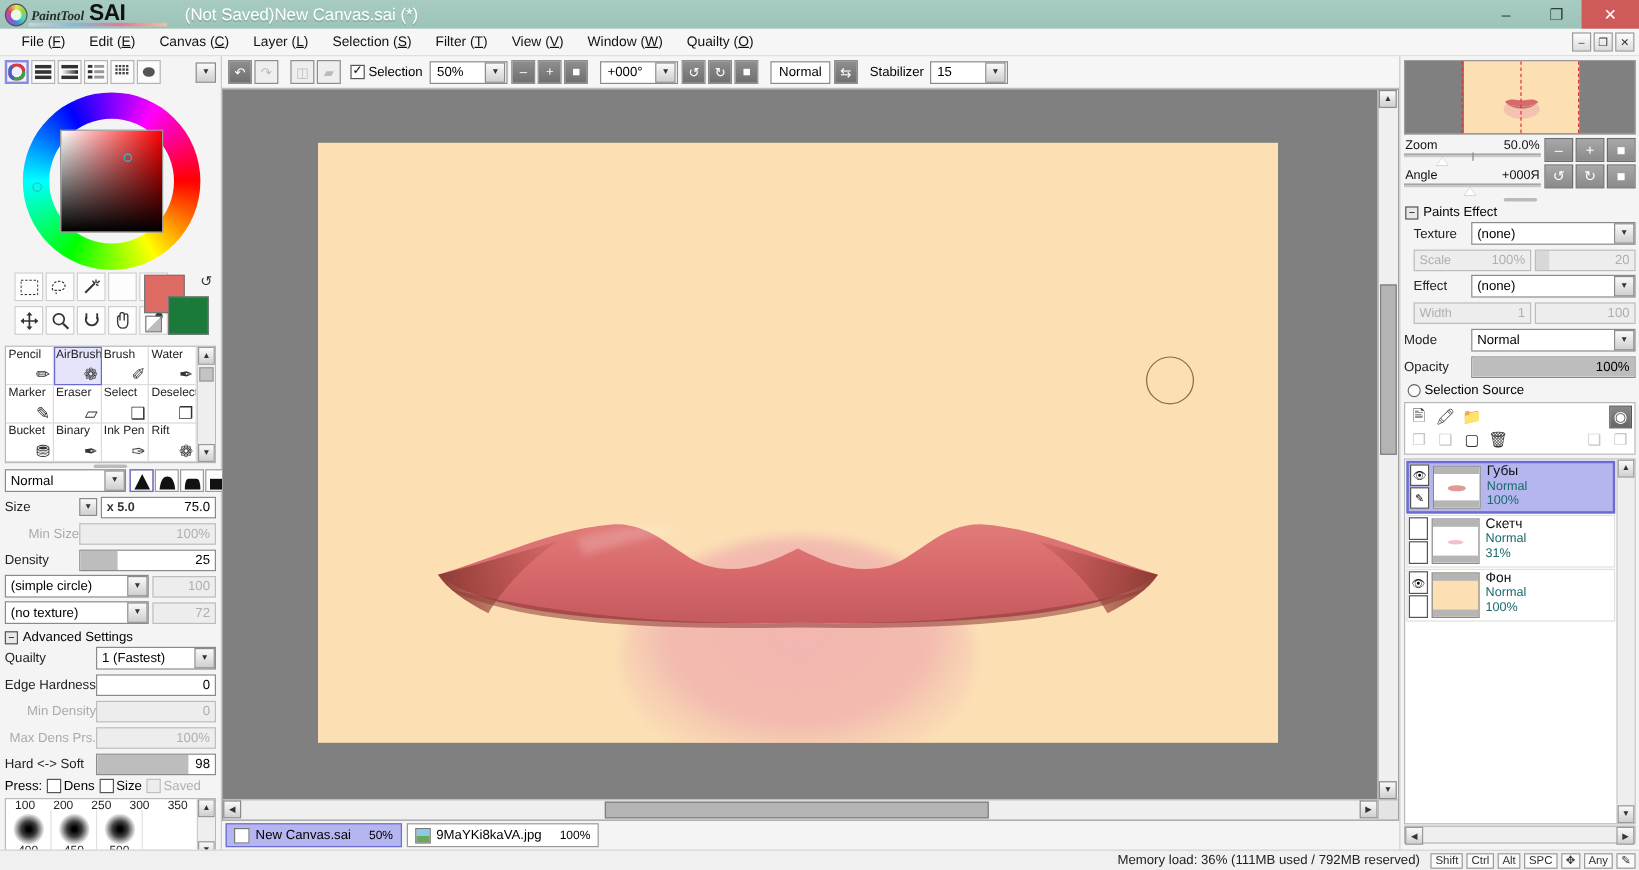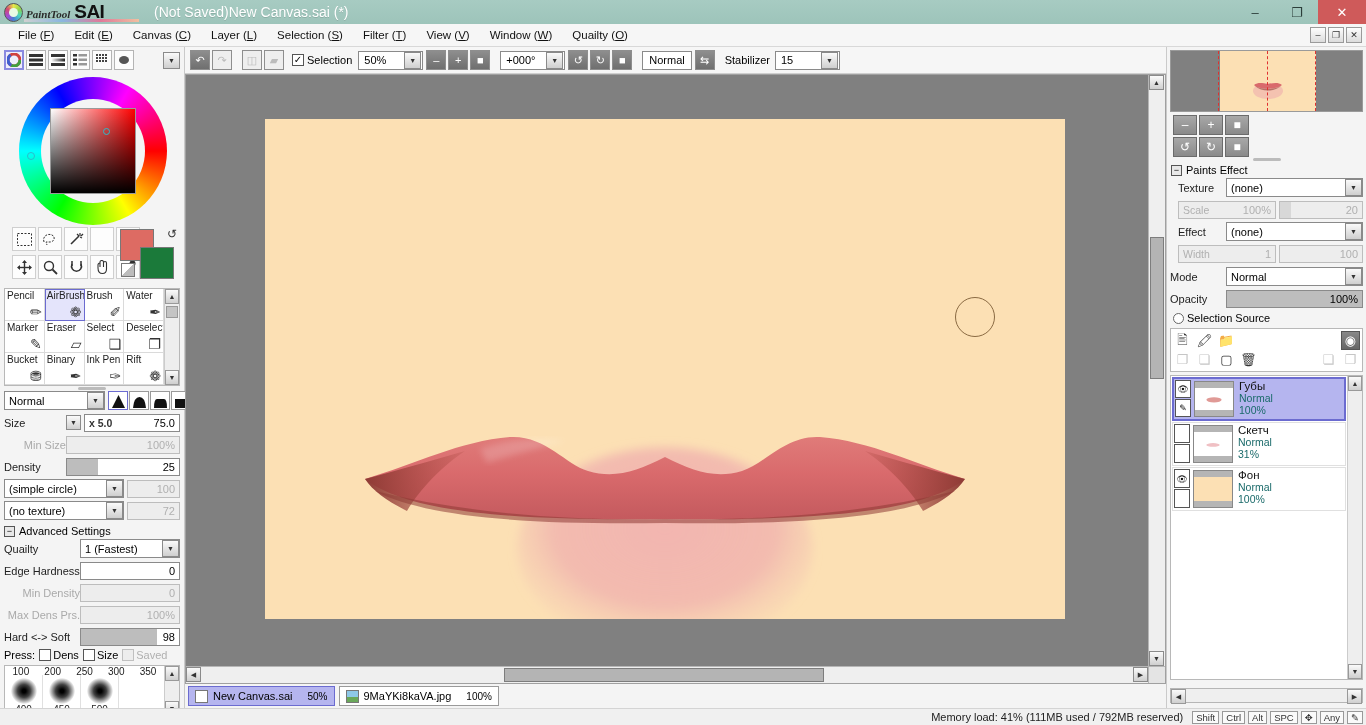--- a/index.html
+++ b/index.html
@@ -967,20 +967,37 @@
           <path d="M34 34 C38 31 42 32 48 33 C54 32 58 31 62 34 C57 39 39 39 34 34 Z" fill="#d96a6c"></path>
           <path d="M35 35 C42 39 54 39 61 35 C54 41 42 41 35 35 Z" fill="#8e3b35" opacity="0.6"></path>
         </svg>
       </div>
       <div class="np-guide" style="left:47px"></div>
       <div class="np-guide" style="left:96px"></div>
       <div class="np-guide" style="left:144px"></div>
     </div>
 
     <div class="nav-row">
+      <div class="nav-sliders">
+        <div class="nav-slider-line">
+          <span>Zoom</span>
+          <span>50.0%</span>
+        </div>
+        <div class="nav-track" style="margin-bottom:9px">
+          <span class="tick" style="left:50%"></span>
+          <span class="nav-handle" style="left:24%"></span>
+        </div>
+        <div class="nav-slider-line">
+          <span>Angle</span>
+          <span>+000Я</span>
+        </div>
+        <div class="nav-track" style="margin-bottom:8px">
+          <span class="nav-handle" style="left:44%"></span>
+        </div>
+      </div>
       <div class="nav-btns">
         <div class="nav-btn">–</div>
         <div class="nav-btn">+</div>
         <div class="nav-btn">■</div>
         <div class="nav-btn">↺</div>
         <div class="nav-btn">↻</div>
         <div class="nav-btn">■</div>
       </div>
     </div>
     <div class="hsplit"></div>
@@ -1146,21 +1163,21 @@
       <span class="pct">50%</span>
     </div>
     <div class="doctab">
       <span class="doc-ico img"></span>
       <span>9MaYKi8kaVA.jpg</span>
       <span class="pct">100%</span>
     </div>
   </div>
 
   <div class="statusbar">
-    <span class="memtext">Memory load: 41% (111MB used / 792MB reserved)</span>
+    <span class="memtext">Memory load: 36% (111MB used / 792MB reserved)</span>
     <span class="sb-key">Shift</span>
     <span class="sb-key">Ctrl</span>
     <span class="sb-key">Alt</span>
     <span class="sb-key">SPC</span>
     <span class="sb-key">✥</span>
     <span class="sb-key">Any</span>
     <span class="sb-key">✎</span>
   </div>
 
 </div>

